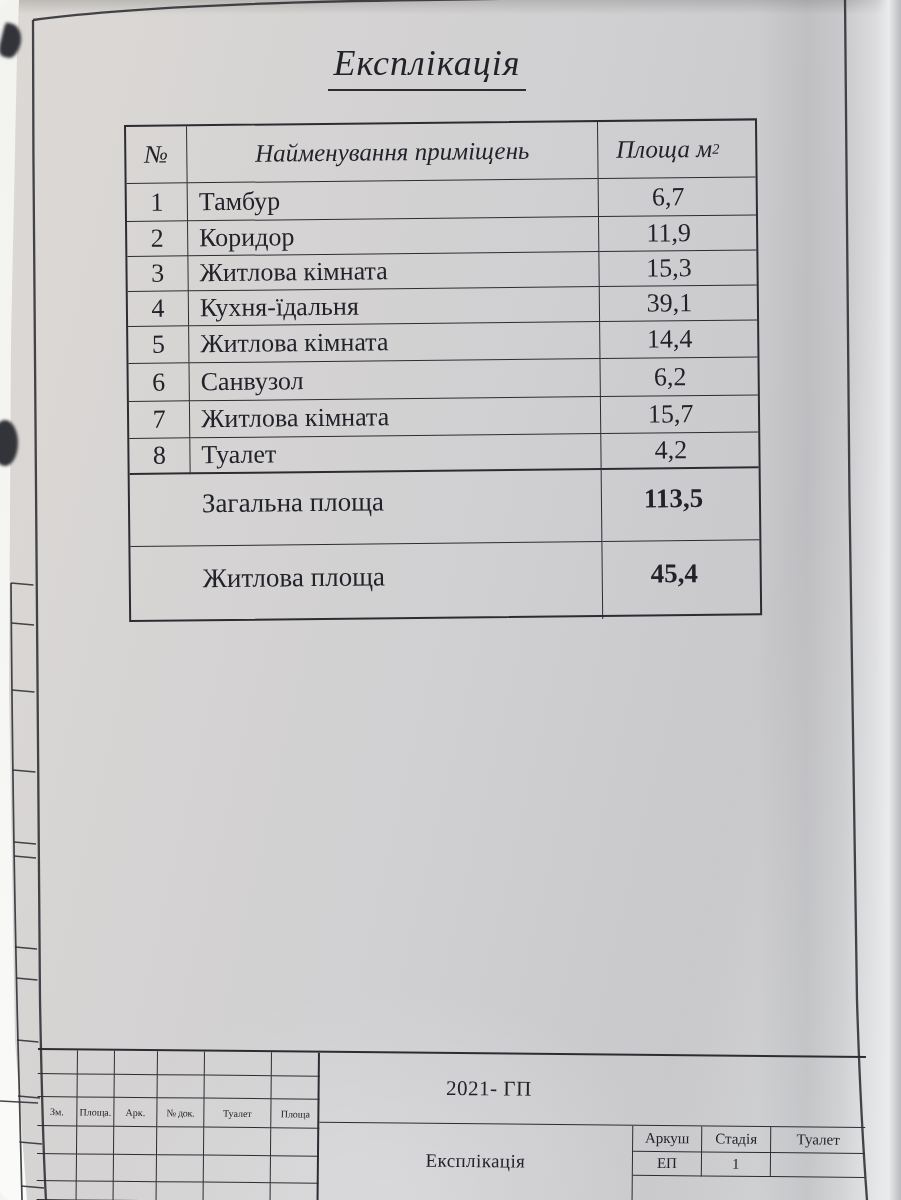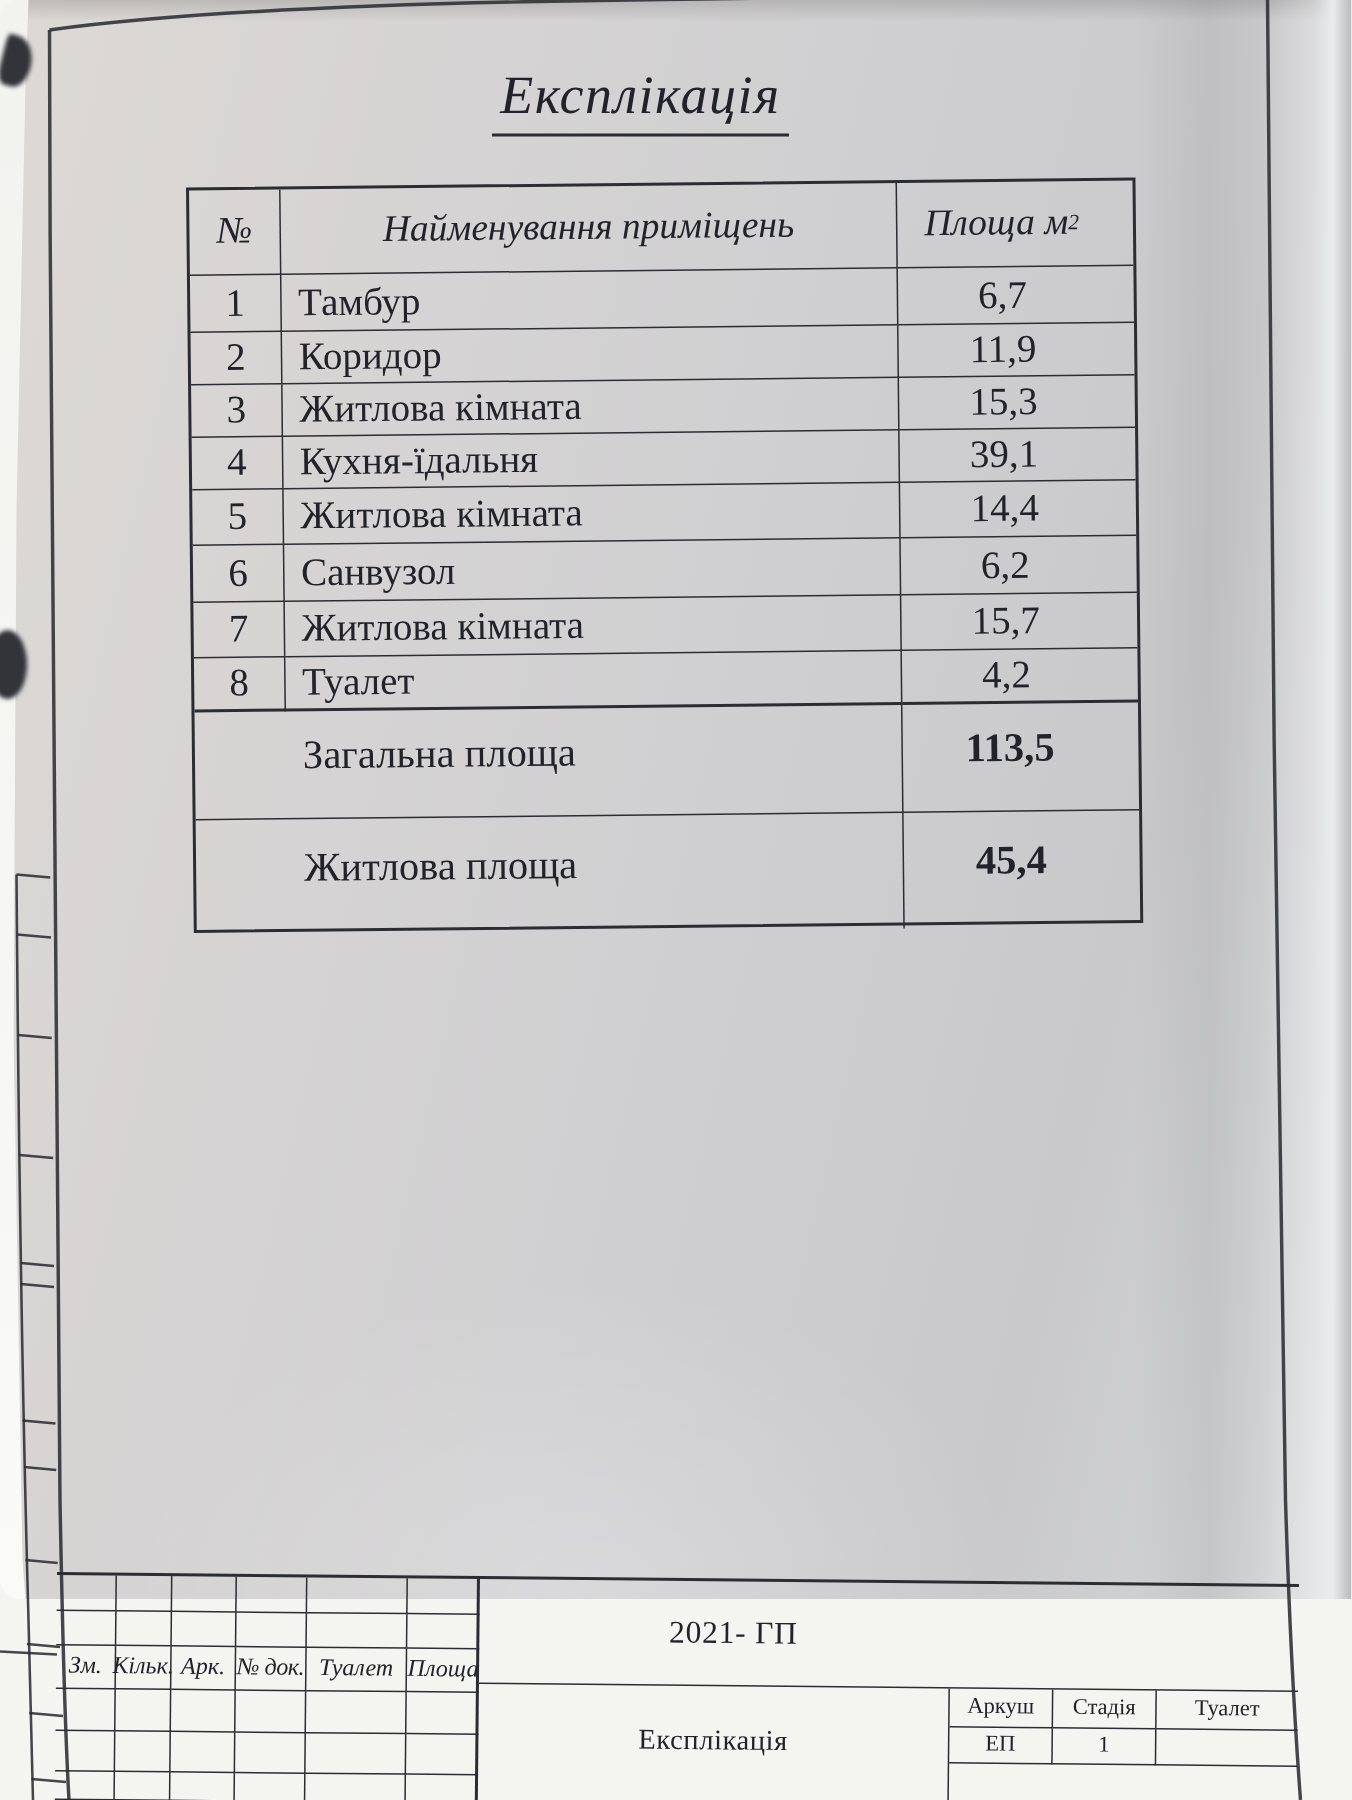--- a/index.html
+++ b/index.html
@@ -1,18 +1,18 @@
 <!DOCTYPE html>
 <html style="--paper: #d2d1d2; --ink: #22232a; --line: #2c2d33; --bg: #f4f4f1;"><head>
 <meta charset="utf-8">
 <style>
   html,body{margin:0;padding:0;}
   body{width:901px;height:1200px;overflow:hidden;background:#f4f4f1;
        font-family:"Liberation Serif","DejaVu Serif",serif;color:var(--ink,#22232a);}
-  .scene{position:relative;width:901px;height:1066px;background:linear-gradient(180deg,#f2f2ef 0%,#f6f6f4 60%,#fafaf8 100%);border-radius:13px;}
+  .scene{position:relative;width:901px;height:1200px;background:linear-gradient(180deg,#f2f2ef 0%,#f6f6f4 60%,#fafaf8 100%);border-radius:13px;}
   
   .paper{position:absolute;inset:0;
     clip-path:polygon(19px 0,901px 0,901px 1200px,27px 1200px,15px 1040px,9px 690px,11px 340px,17px 55px);
     background:linear-gradient(103deg,#dcd9d5 0%,#d5d3d3 30%,#cdcdd0 62%,#c9c9cc 78%,#d2d3d5 92%,#dadbdc 100%);}
   .paper-shade-top{position:absolute;left:0;right:0;top:0;height:16px;
     background:linear-gradient(180deg,rgba(110,108,104,.28),rgba(110,108,104,0) 90%);}
   .paper-shine-bottom{position:absolute;left:60px;right:120px;bottom:0;height:340px;
     background:radial-gradient(60% 90% at 45% 100%,rgba(255,255,255,.22),rgba(255,255,255,0) 70%);}
   .paper-band-right{position:absolute;top:0;bottom:0;left:756px;width:92px;
     background:linear-gradient(90deg,rgba(90,90,96,0) 0%,rgba(90,90,96,.10) 55%,rgba(90,90,96,0) 100%);}
@@ -46,21 +46,21 @@
   
   .title-block{position:absolute;left:38px;top:1048px;width:828px;height:152px;
     transform:rotate(0.55deg);transform-origin:top left;
     border-top:2.3px solid var(--line,#2c2d33);box-sizing:border-box;}
   .rev-grid{position:absolute;left:0;top:0;bottom:0;width:282px;
     display:grid;grid-template-columns:40px 37px 43px 47px 67px 48px;
     grid-template-rows:24px 23px 29px 28px 27px auto;
     border-right:2px solid var(--line,#2c2d33);box-sizing:border-box;}
   .rev-grid>div{box-sizing:border-box;border-right:1.7px solid var(--line,#2c2d33);
     border-bottom:1.7px solid var(--line,#2c2d33);display:flex;align-items:center;justify-content:center;
-    font-size:16px;font-style:italic;}
+    font-size:10px;}
   .rev-grid>div:nth-child(6n){border-right:none;}
   .rev-small{font-size:12.5px;letter-spacing:-0.3px;}
   .cell-2021{position:absolute;left:282px;top:0;width:546px;height:70px;
     border-bottom:1.9px solid var(--line,#2c2d33);box-sizing:border-box;
     display:flex;align-items:center;}
   .cell-2021 span{display:block;width:62%;text-align:center;font-size:21px;letter-spacing:.5px;}
   .cell-doctitle{position:absolute;left:282px;top:70px;width:314px;bottom:0;
     border-right:1.9px solid var(--line,#2c2d33);box-sizing:border-box;
     display:flex;justify-content:center;align-items:flex-start;padding-top:26px;font-size:19px;letter-spacing:.4px;}
   .stage-grid{position:absolute;left:596px;top:70px;right:0;bottom:0;
@@ -170,21 +170,21 @@
         <div></div>
         <div></div>
         <div></div>
       <div></div>
         <div></div>
         <div></div>
         <div></div>
         <div></div>
         <div></div>
       <div>Зм.</div>
-      <div>Кільк.</div>
+      <div>Площа.</div>
       <div>Арк.</div>
       <div class="rev-small">№ док.</div>
       <div>Туалет</div>
       <div>Площа</div>
       <div></div>
         <div></div>
         <div></div>
         <div></div>
         <div></div>
         <div></div>

